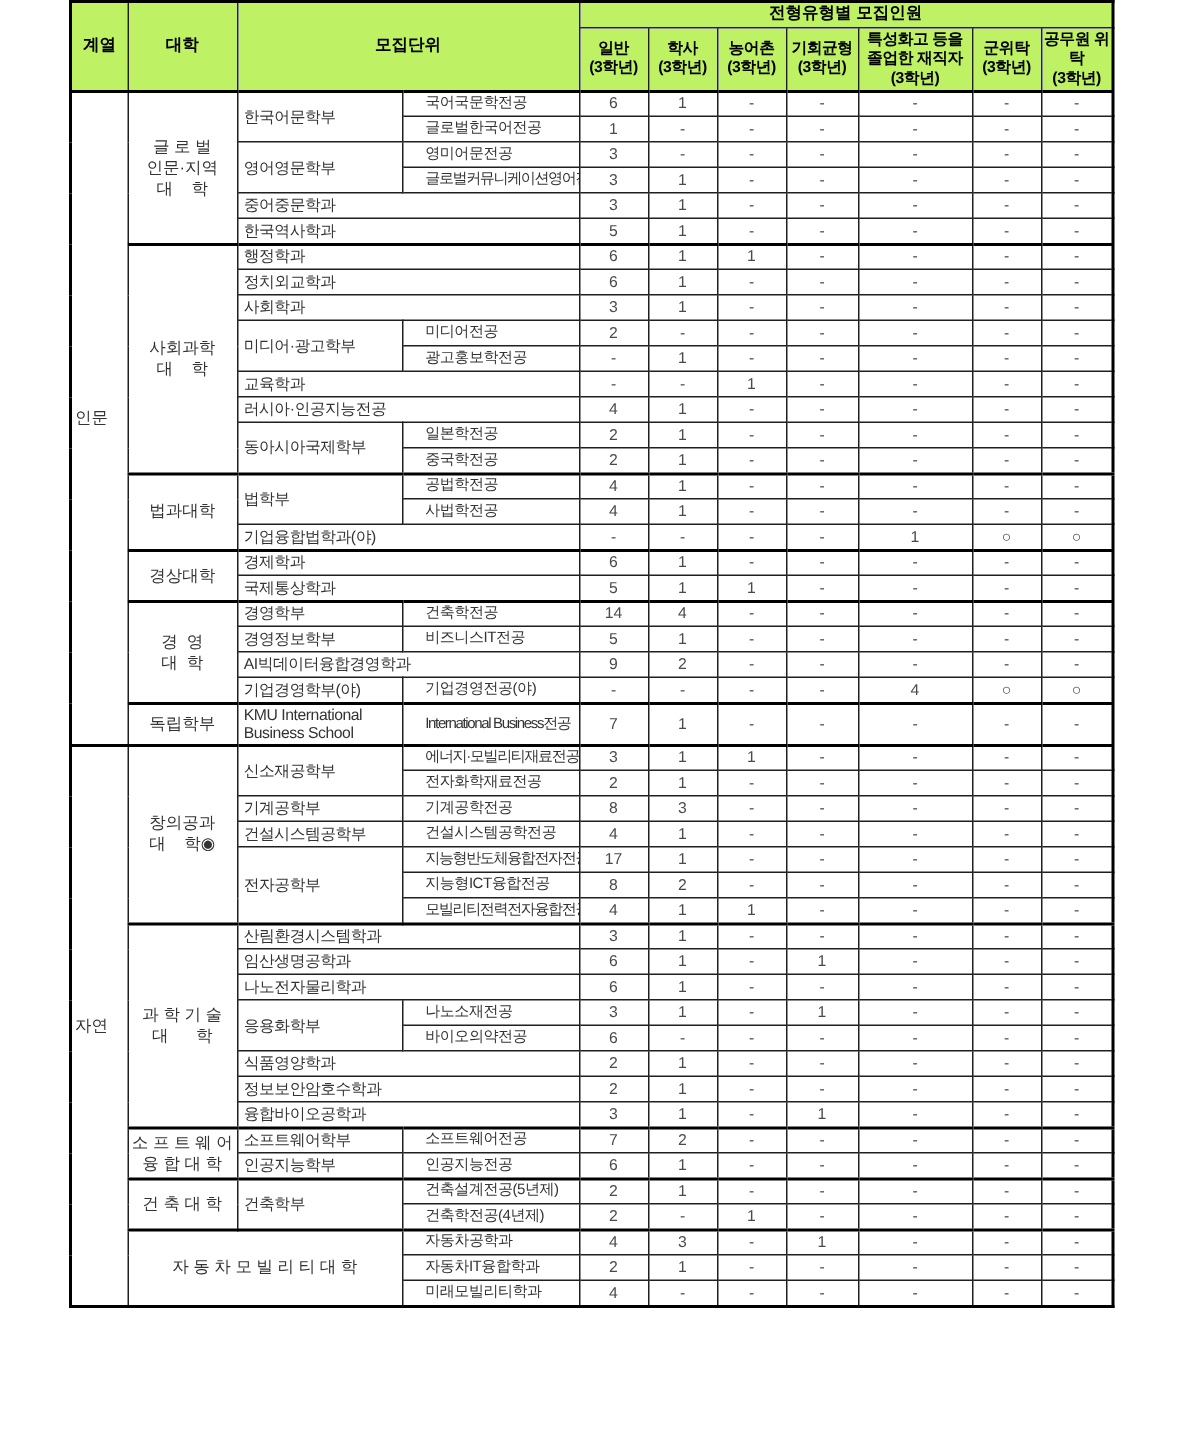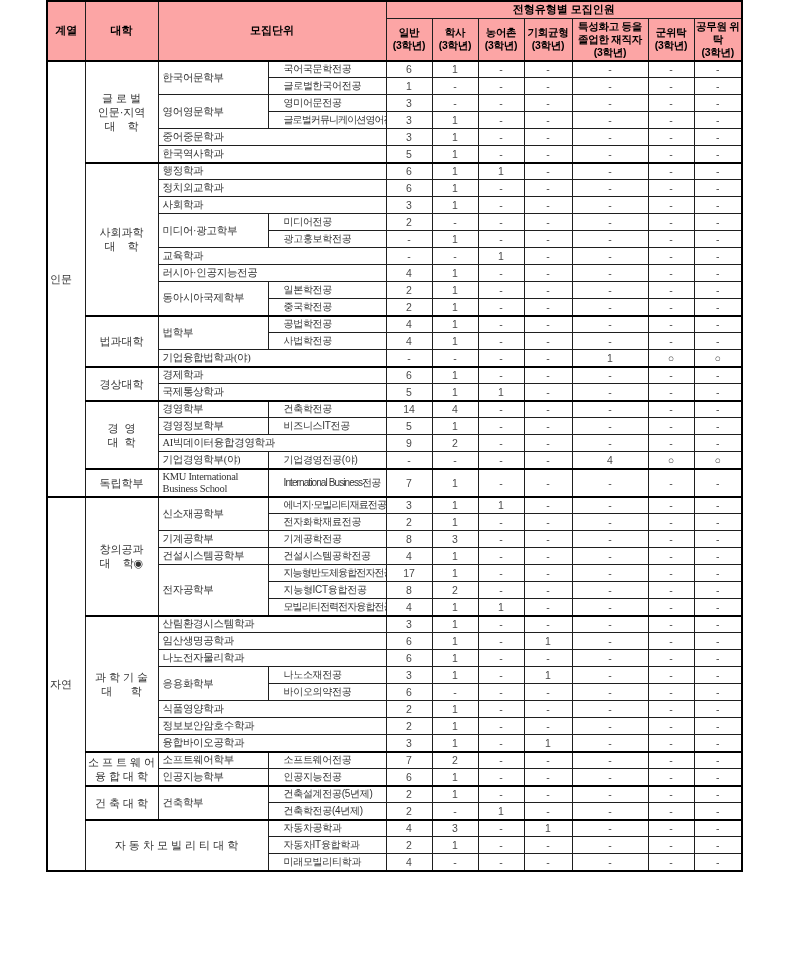--- a/index.html
+++ b/index.html
@@ -12,35 +12,35 @@
     text-align:center;font-size:21px;font-weight:bold;color:#000;
     letter-spacing:2px;margin:11px 0 9px 0;
   }
   table.recruit{
     border-collapse:collapse;table-layout:fixed;
     width:697px;margin-left:46px;
     border:2px solid #000;
   }
   th,td{border:1px solid #1f1f1f;overflow:hidden;box-sizing:border-box;}
   thead th{
-    background:#fca5a5;color:#000;font-weight:bold;
+    background:#bef264;color:#000;font-weight:bold;
     font-size:11px;line-height:13px;text-align:center;padding:1px;
   }
   tr.h1 th{height:17px;}
   tr.h2 th{height:42px;font-size:10.5px;letter-spacing:-0.3px;}
   tr.h2 th .sub{font-size:10.5px;}
   tbody td{height:17px;padding:1px 2px;line-height:12px;}
   td.series{text-align:left;font-size:11px;color:#333;}
   td.college{
     text-align:center;font-size:11px;line-height:14px;color:#333;
     white-space:pre-wrap;
   }
   td.unit{
     text-align:left;padding-left:4px;font-size:10.5px;color:#333;
-    white-space:pre-wrap;letter-spacing:-0.3px;font-family:Liberation Serif, serif;
+    white-space:pre-wrap;letter-spacing:-0.3px;
   }
   td.major{
     text-align:left;padding-left:15px;font-size:10px;color:#333;
     white-space:nowrap;letter-spacing:-0.3px;
   }
   td.major.tight{font-size:10px;letter-spacing:-0.9px;}
   td.num{text-align:center;font-size:10.5px;color:#4a4a4a;}
   tr.sect td{border-top:2px solid #000;}
 </style>
 </head>

